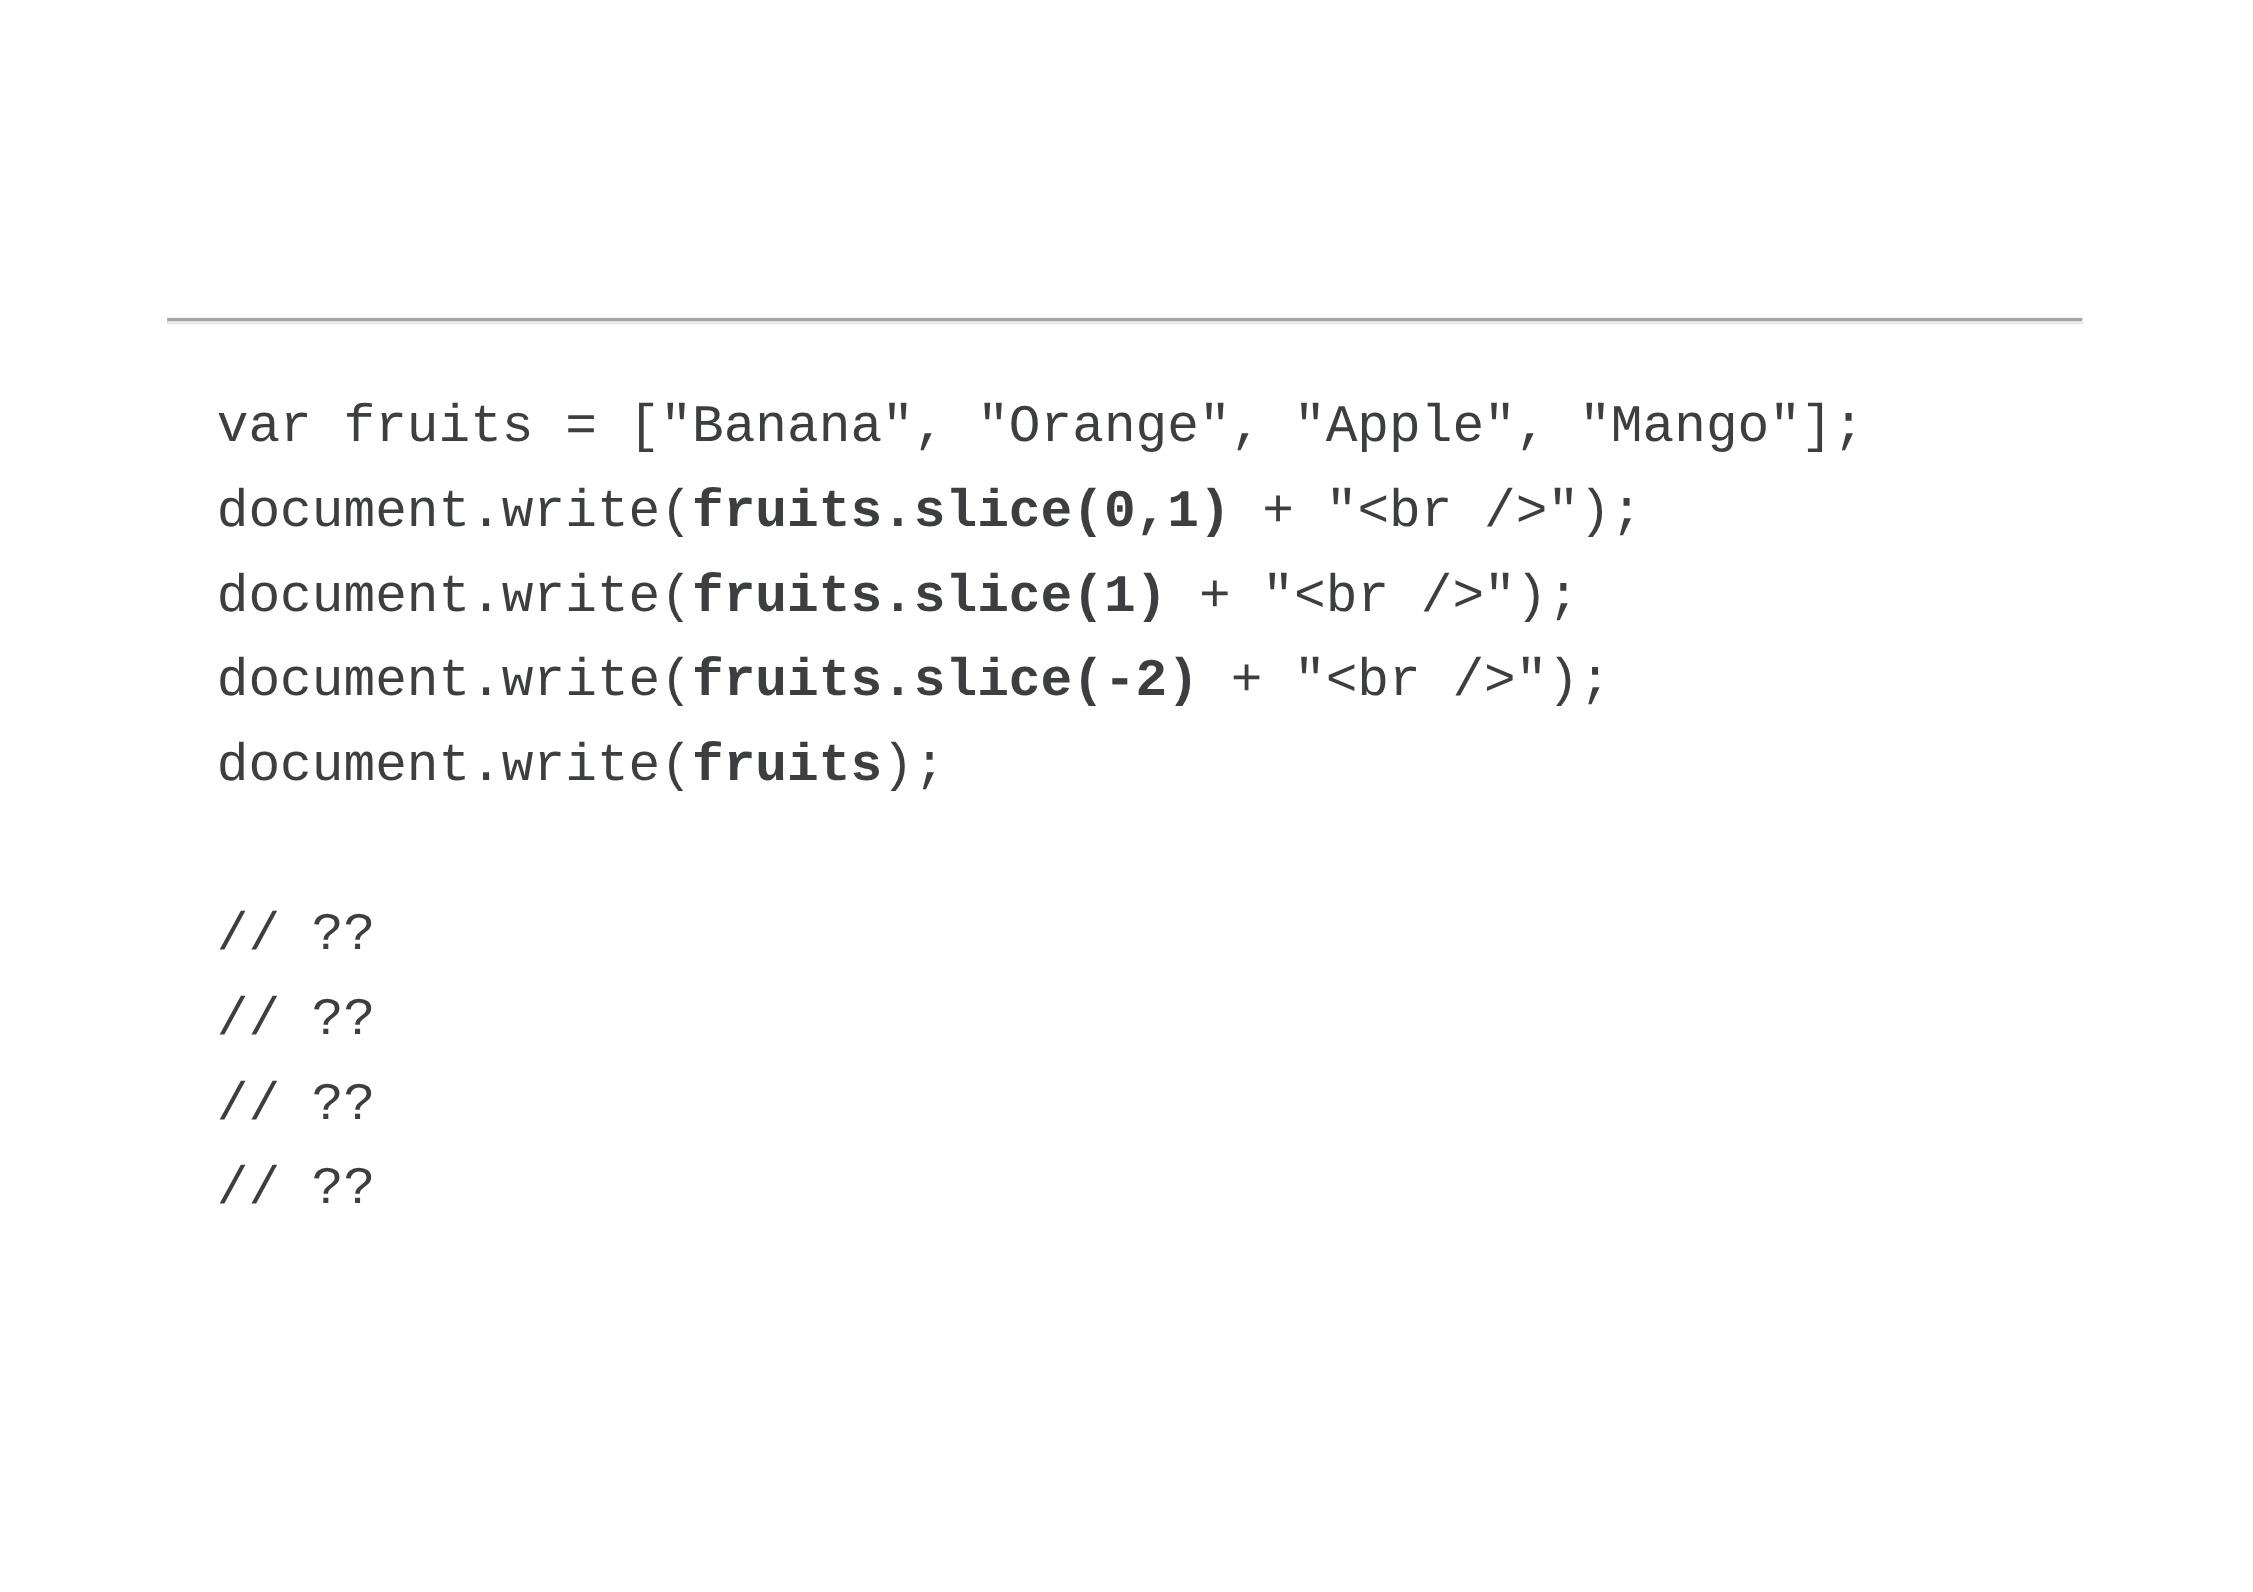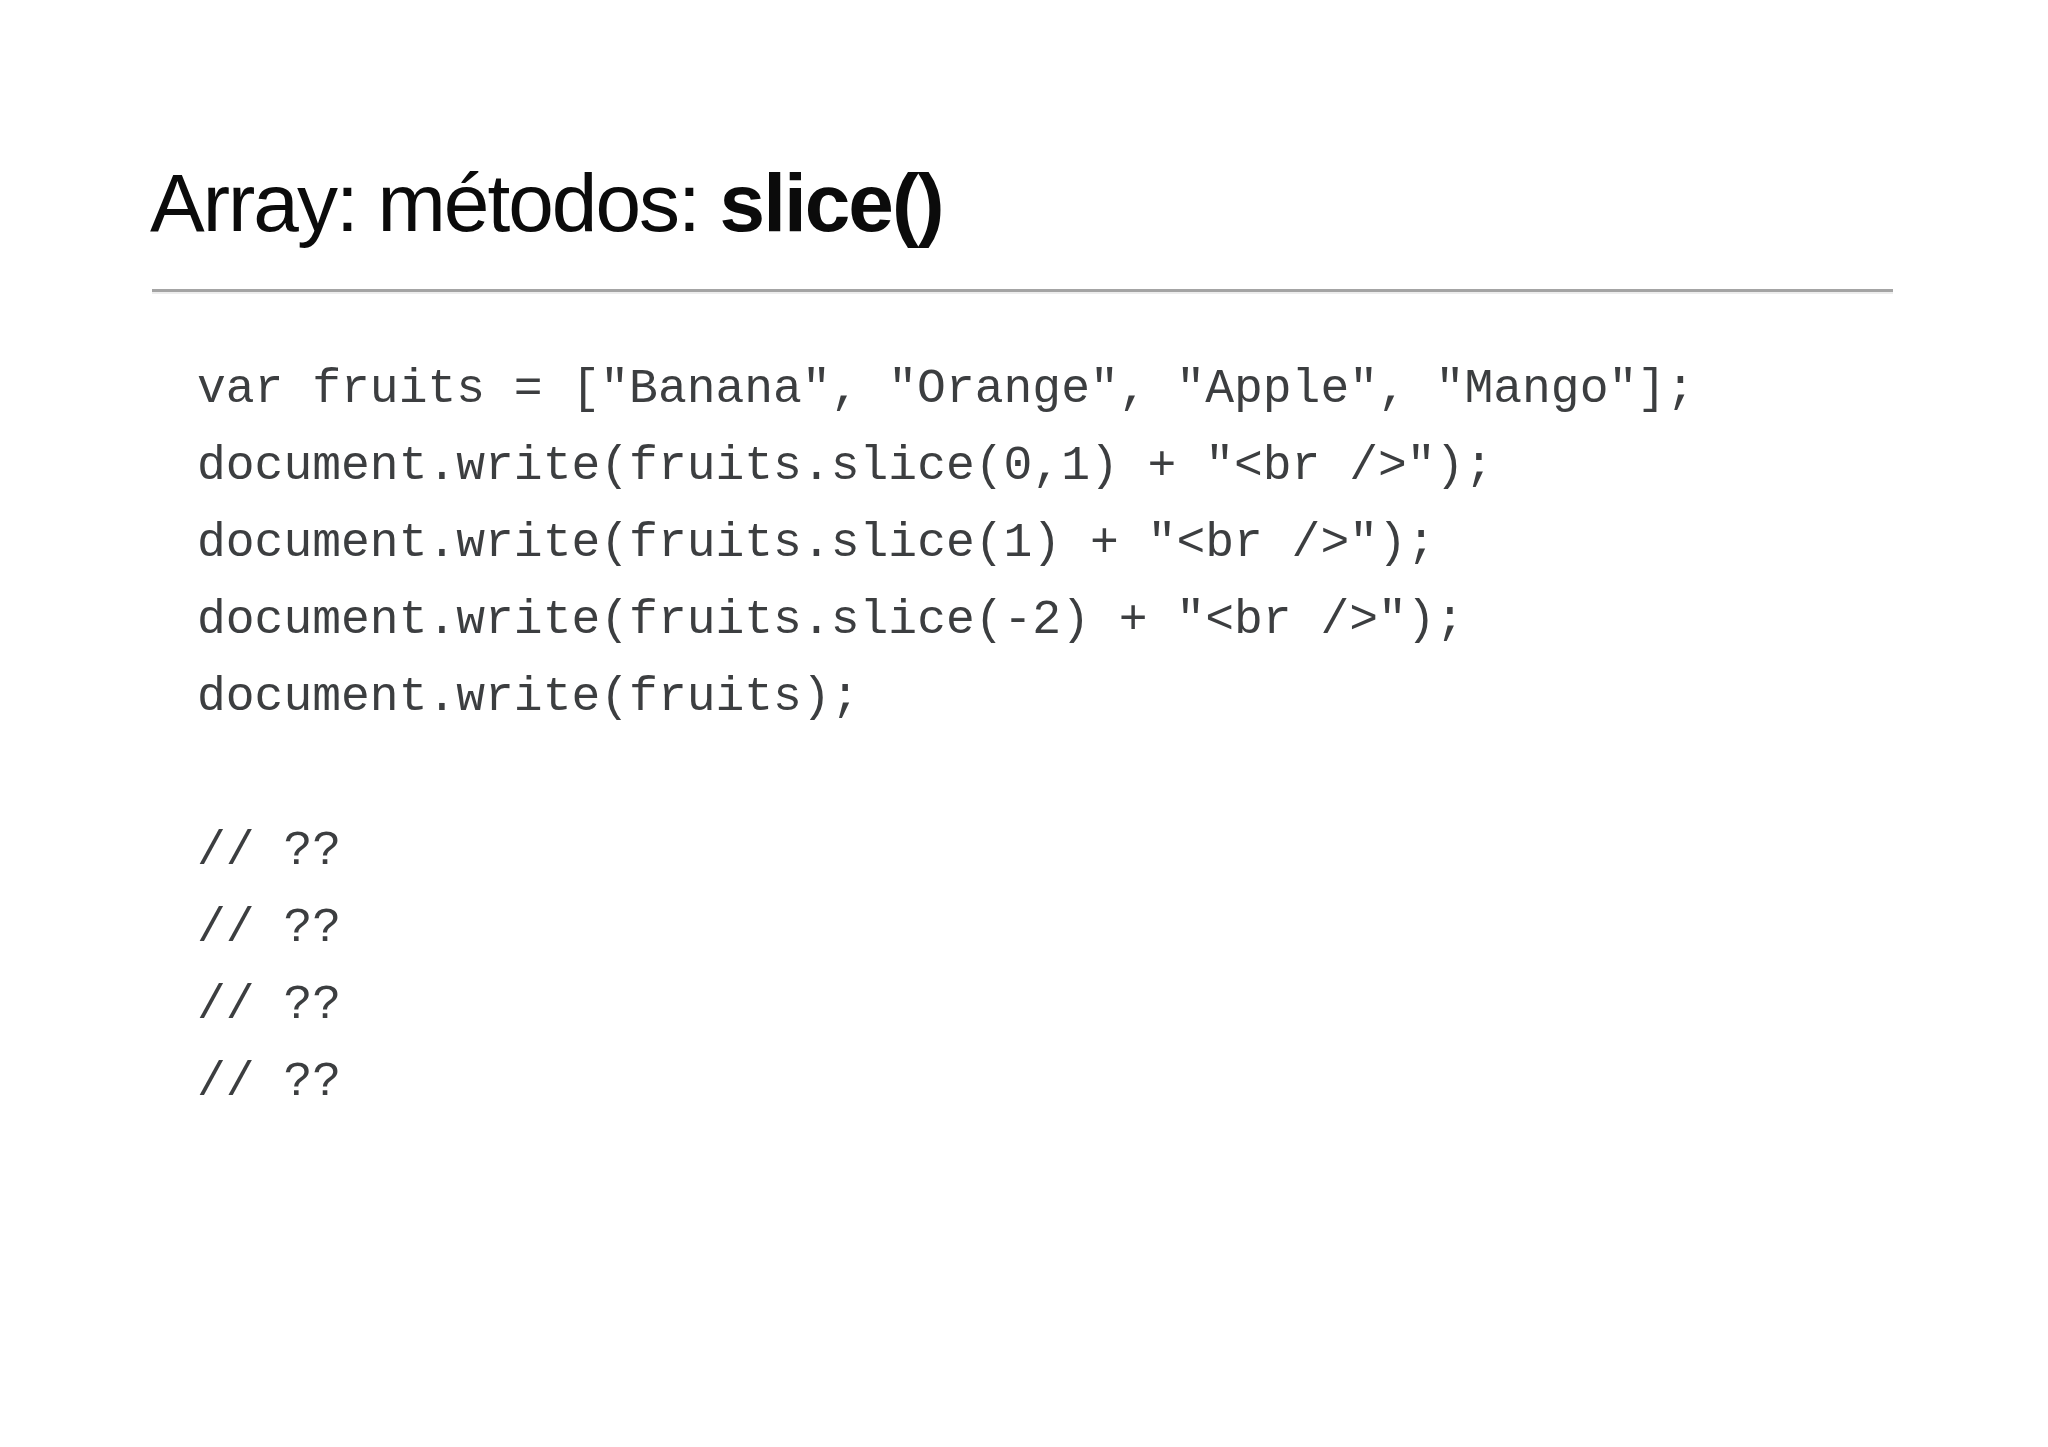--- a/index.html
+++ b/index.html
@@ -47,25 +47,24 @@
     font-family: "Liberation Mono", monospace;
     font-size: 48px;
     line-height: 77px;
     color: #3c3e40;
     white-space: pre;
   }
   .code-line {
     height: 77px;
   }
   .code-block .bold {
-    font-weight: 400;
+    font-weight: 700;
   }
 </style>
 </head>
 <body>
 
 <div class="slide">
-  <h1 class="slide-title"><span>Array: métodos: </span><span class="bold">slice()</span></h1>
 
   <div class="divider"></div>
 
   <div class="code-block"><div class="code-line"><span>var fruits = ["Banana", "Orange", "Apple", "Mango"];</span></div><div class="code-line"><span>document.write(</span><span class="bold">fruits.slice(0,1)</span><span> + "&lt;br /&gt;");</span></div><div class="code-line"><span>document.write(</span><span class="bold">fruits.slice(1)</span><span> + "&lt;br /&gt;");</span></div><div class="code-line"><span>document.write(</span><span class="bold">fruits.slice(-2)</span><span> + "&lt;br /&gt;");</span></div><div class="code-line"><span>document.write(</span><span class="bold">fruits</span><span>);</span></div><div class="code-line">&nbsp;</div><div class="code-line"><span>// ??</span></div><div class="code-line"><span>// ??</span></div><div class="code-line"><span>// ??</span></div><div class="code-line"><span>// ??</span></div></div>
 </div>
 
 </body></html>

